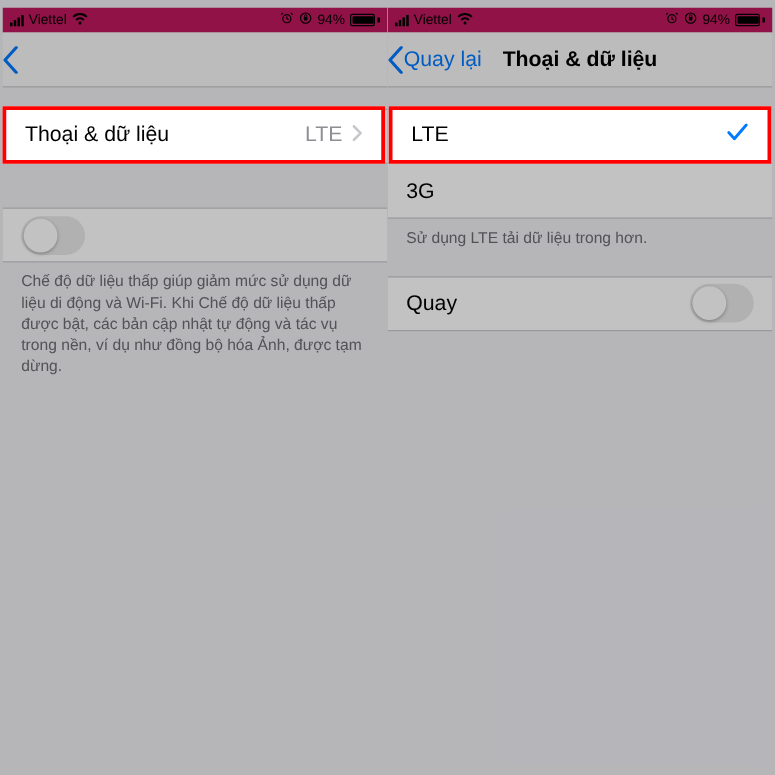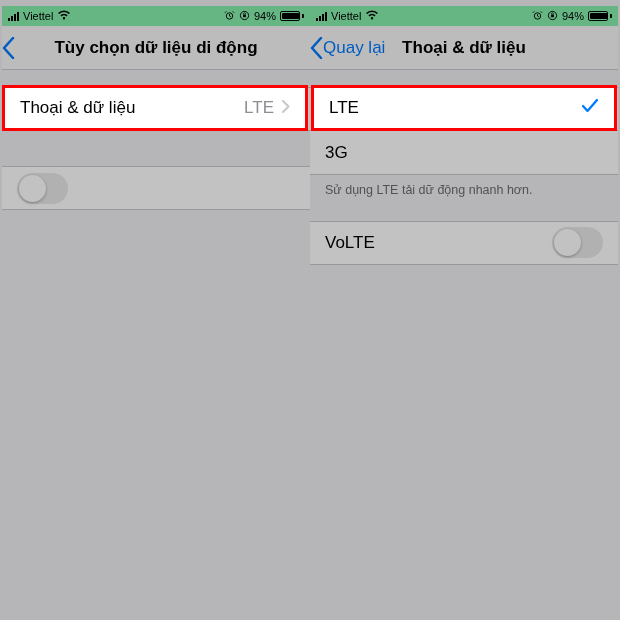--- a/index.html
+++ b/index.html
@@ -30,21 +30,21 @@
     content:"";
     position:absolute;
   }
   .status-bar {
     height: 20px;
     display: flex;
     align-items: center;
     justify-content: space-between;
     padding: 0 6px;
     font-size: 11px;
-    background: #86efac;
+    background: #be185d;
   }
   .status-left, .status-right { display:flex; align-items:center; gap:4px; }
   .signal-bars { display:inline-flex; align-items:flex-end; gap:1px; }
   .signal-bars span { width:2px; background:#000; }
   .signal-bars span:nth-child(1){height:3px;}
   .signal-bars span:nth-child(2){height:5px;}
   .signal-bars span:nth-child(3){height:7px;}
   .signal-bars span:nth-child(4){height:9px;}
   .status-center { font-weight:700;margin-top:44px; }
   .battery { display:inline-flex; align-items:center; gap:2px; }
@@ -181,40 +181,40 @@
           </span>
       </div>
     </div>
 
     <div class="nav-bar">
       <div class="nav-back">
         <svg viewBox="0 0 13 22">
             <path d="M11 1L2 11l9 10" fill="none" stroke="#007aff" stroke-width="2.5" stroke-linecap="round" stroke-linejoin="round"></path>
           </svg>
       </div>
-      <div class="nav-title">Tùy chọn dữ liệu di động</div>
     </div>
 
     <div class="content">
       <div class="spacer"></div>
       <div class="row">
         <span class="label">Thoại &amp; dữ liệu</span>
         <span class="value">LTE</span>
         <span class="chevron">
           <svg viewBox="0 0 8 13">
               <path d="M1 1l5.5 5.5L1 12" fill="none" stroke="#c7c7cc" stroke-width="2" stroke-linecap="round" stroke-linejoin="round"></path>
             </svg>
         </span>
       </div>
 
       <div style="height:35px;"></div>
 
       <div class="row">
         <span class="toggle"></span>
       </div>
+      <div class="footer-text">Chế độ dữ liệu thấp giúp giảm mức sử dụng dữ liệu di động và Wi-Fi. Khi Chế độ dữ liệu thấp được bật, các bản cập nhật tự động và tác vụ trong nền, ví dụ như đồng bộ hóa Ảnh, được tạm dừng.</div>
     </div>
   </div>
 
   <div class="pane">
     <div class="status-bar">
       <div class="status-left">
         <span class="signal-bars">
             <span></span>
             <span></span>
             <span></span>
@@ -269,26 +269,26 @@
         <span class="label">LTE</span>
         <span class="check">
           <svg viewBox="0 0 18 18">
               <path d="M2 9l4.5 5L16 3" fill="none" stroke="#007aff" stroke-width="2.3" stroke-linecap="round" stroke-linejoin="round"></path>
             </svg>
         </span>
       </div>
       <div class="row no-top">
         <span class="label">3G</span>
       </div>
-      <div class="footer-text">Sử dụng LTE tải dữ động nhanh hơn.</div>
+      <div class="footer-text">Sử dụng LTE tải dữ liệu trong hơn.</div>
 
       <div style="height:22px;"></div>
 
       <div class="row">
-        <span class="label">VoLTE</span>
+        <span class="label">Quay</span>
         <span class="toggle"></span>
       </div>
     </div>
   </div>
 </div>
 
 <div class="dim"></div>
 
 <div class="undim" style="left:2px; top:85px; width:306px; height:46px;">
   <span class="label">Thoại &amp; dữ liệu</span>

